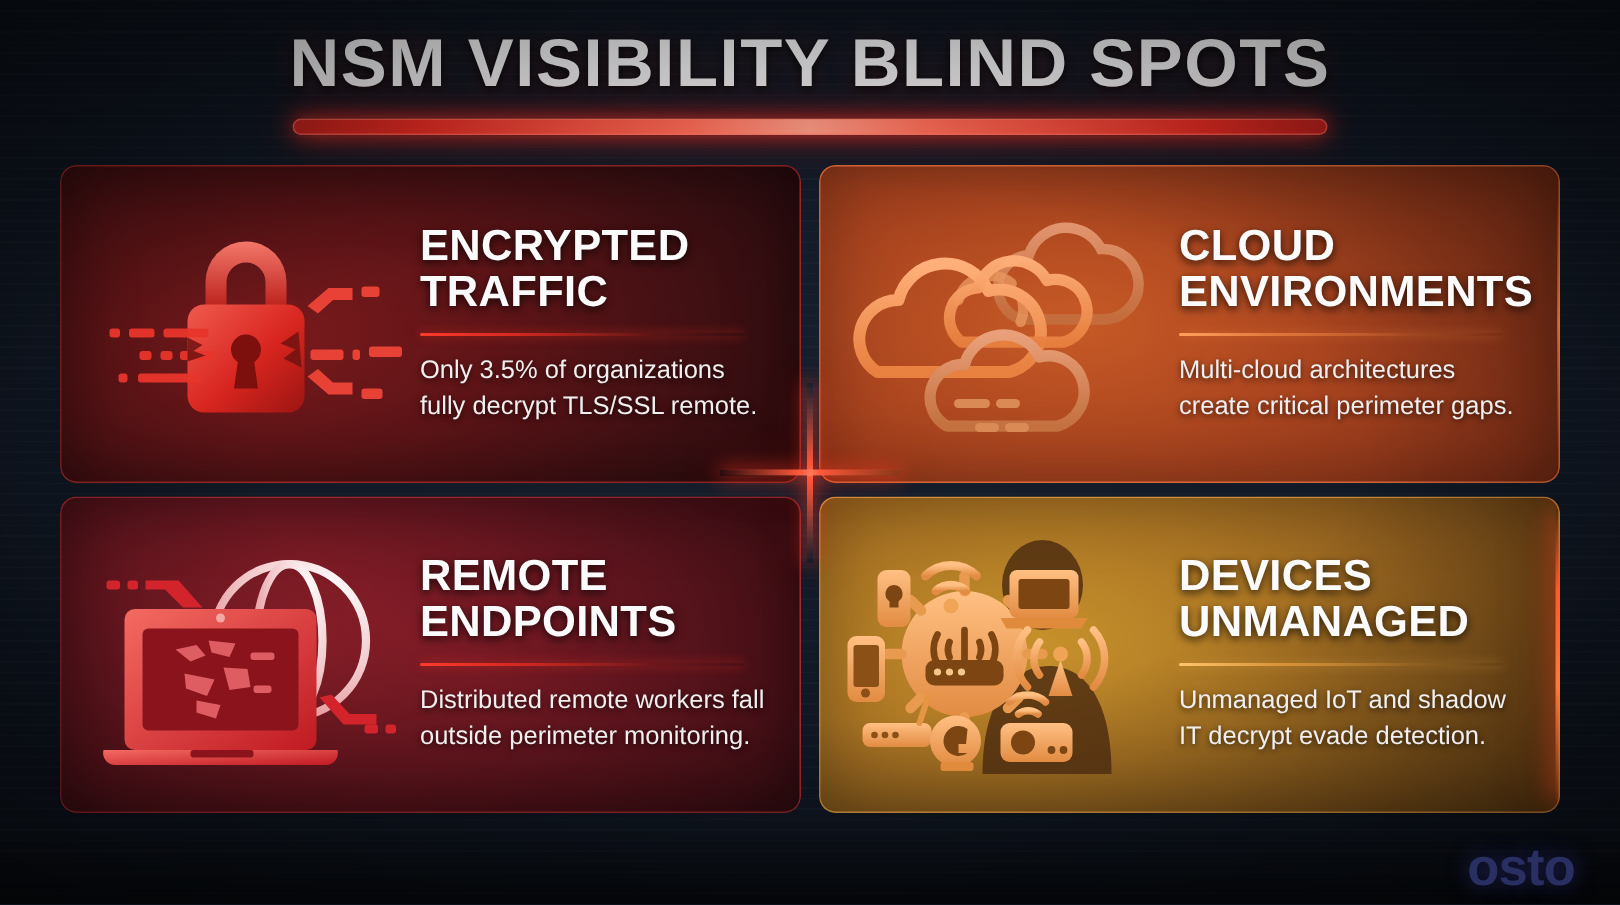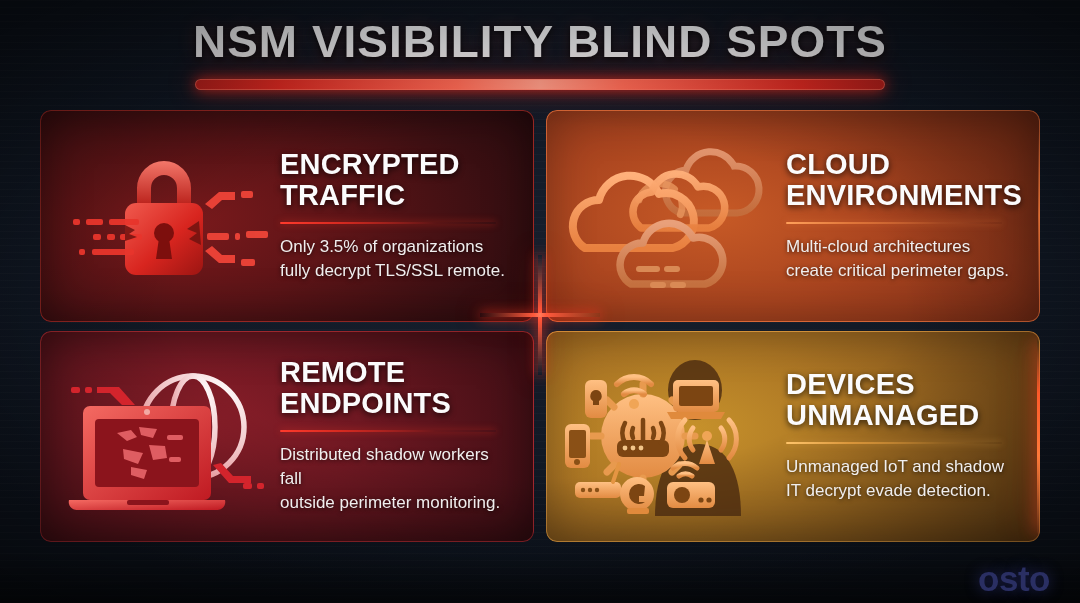--- a/index.html
+++ b/index.html
@@ -393,21 +393,21 @@
         </svg>
       </div>
 
       <div class="txt">
         <div class="card-title">
           <div>REMOTE</div>
           <div>ENDPOINTS</div>
         </div>
         <div class="card-rule rule-red"></div>
         <div class="card-desc">
-          <div>Distributed shadow workers fall</div>
+          <div>Distributed remote workers fall</div>
           <div>outside perimeter monitoring.</div>
         </div>
       </div>
     </div>
 
     <div class="card card--unmanaged">
       <div class="card-inner"></div>
 
       <div class="icon-wrap">
         <svg width="215" height="160" viewBox="0 0 215 160">

